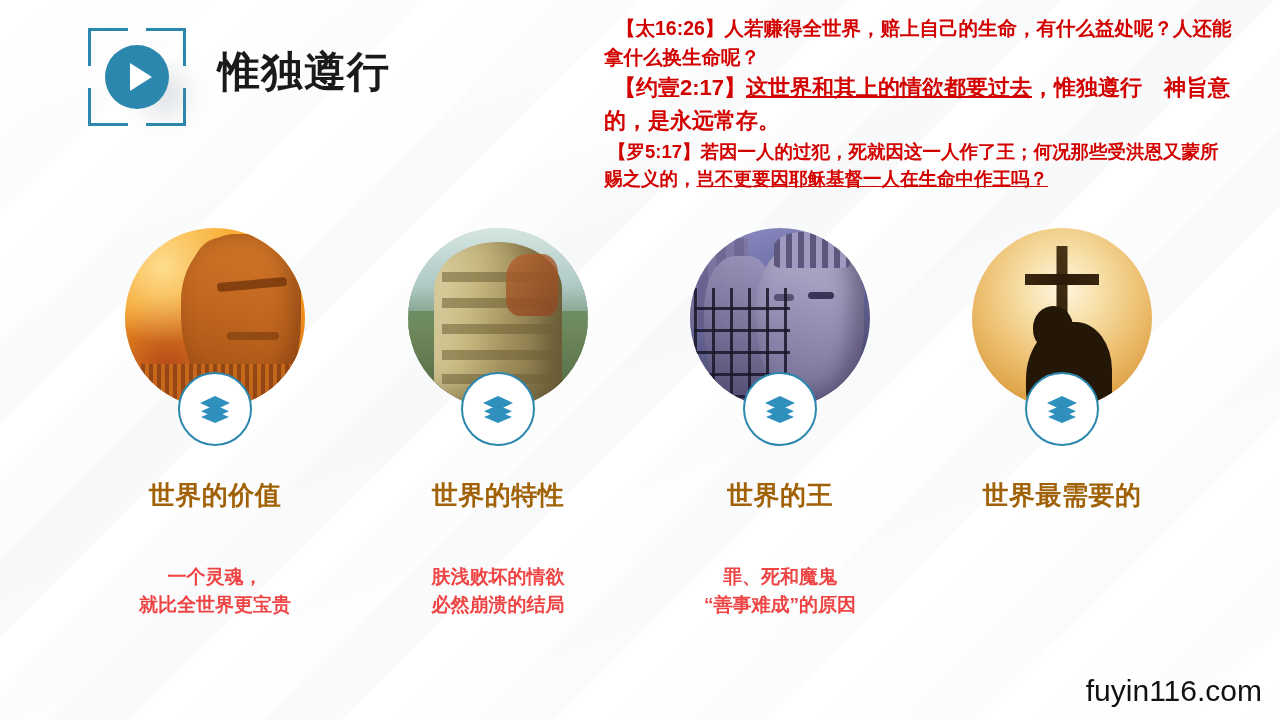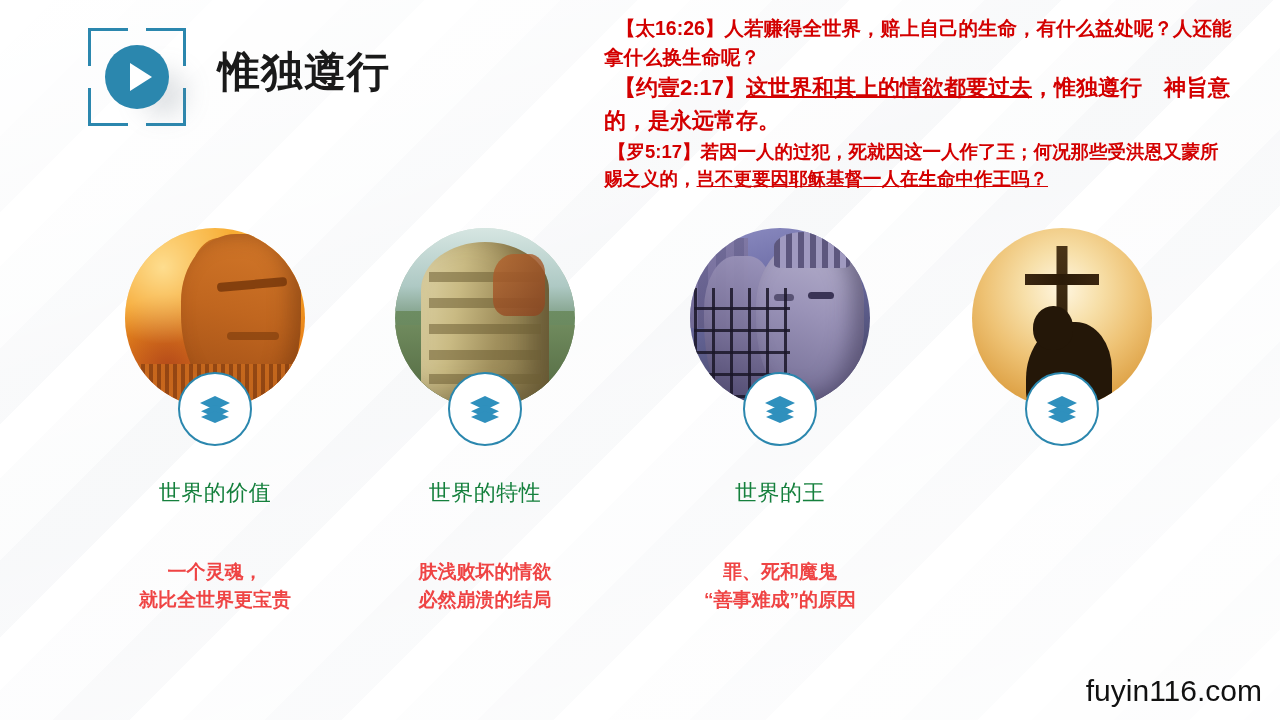--- a/index.html
+++ b/index.html
@@ -116,21 +116,21 @@
   .verse.v3 { font-size: 18.5px; text-indent: 4px; }
   .u { text-decoration: underline; text-underline-offset: 1px; }
 
   
   .col {
     position: absolute;
     width: 250px;
     text-align: center;
   }
   #col0 { left: 90px;  top: 228px; }
-  #col1 { left: 360px; top: 228px; }
+  #col1 { left: 373px; top: 228px; }
   #col2 { left: 655px; top: 228px; }
   #col3 { left: 937px; top: 228px; }
 
   .photo-wrap {
     position: relative;
     width: 180px;
     height: 180px;
     margin: 0 auto;
   }
   .photo {
@@ -294,23 +294,23 @@
     background: #ffffff;
     border: 2.5px solid #2b87ae;
     display: flex;
     align-items: center;
     justify-content: center;
     box-sizing: border-box;
   }
 
   .col-title {
     margin-top: 70px;
-    font-size: 22px;
-    font-weight: normal;
-    color: #15803d;
+    font-size: 26px;
+    font-weight: bold;
+    color: #a16207;
     letter-spacing: 0.5px;
   }
   .col-note {
     margin-top: 50px;
     font-size: 19px;
     font-weight: bold;
     color: #ef4444;
     line-height: 1.48;
   }
 
@@ -455,16 +455,17 @@
       <div class="badge">
         <svg width="32" height="30" viewBox="0 0 32 30">
           <polygon points="16,2 31,9 16,16 1,9" fill="#2f90bd"></polygon>
           <polygon points="16,13 29.5,19.2 16,25.4 2.5,19.2" fill="#ffffff"></polygon>
           <polygon points="16,11 30,17.3 16,23.6 2,17.3" fill="#2f90bd"></polygon>
           <polygon points="16,18.5 29.5,24.5 16,30.5 2.5,24.5" fill="#ffffff"></polygon>
           <polygon points="16,17 30,23 16,29 2,23" fill="#2f90bd"></polygon>
         </svg>
       </div>
     </div>
+    <div class="col-title">世界最需要的</div>
   </div>
 
   <div id="watermark">fuyin116.com</div>
 </div>
 
 </body></html>

